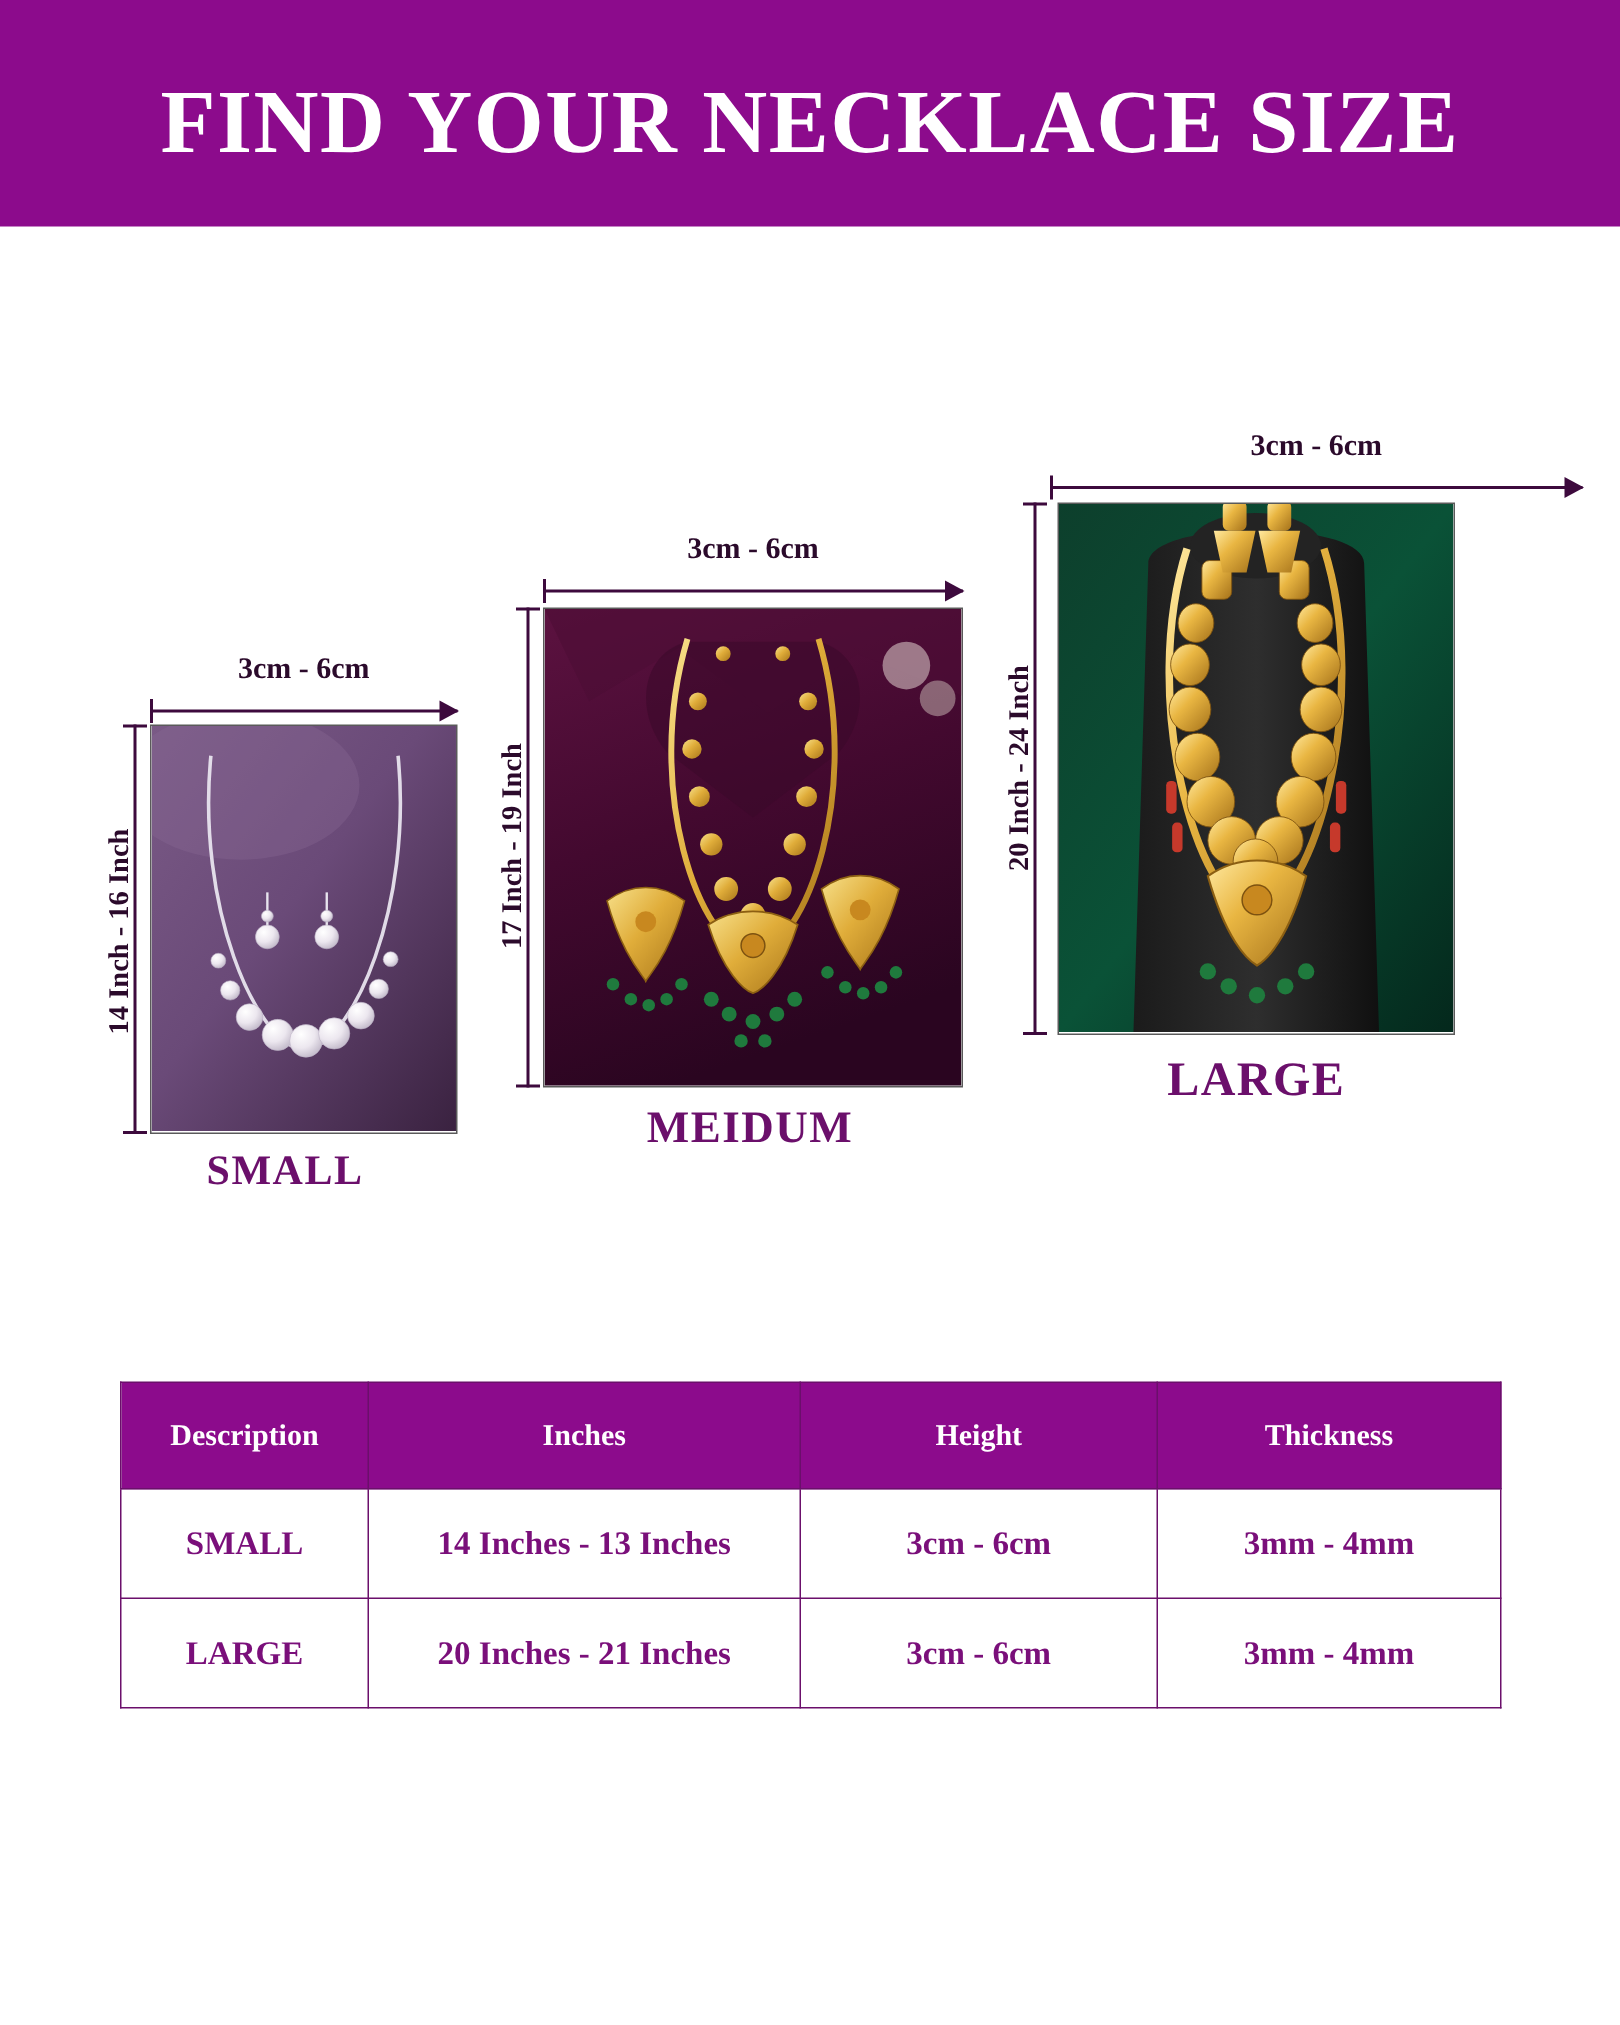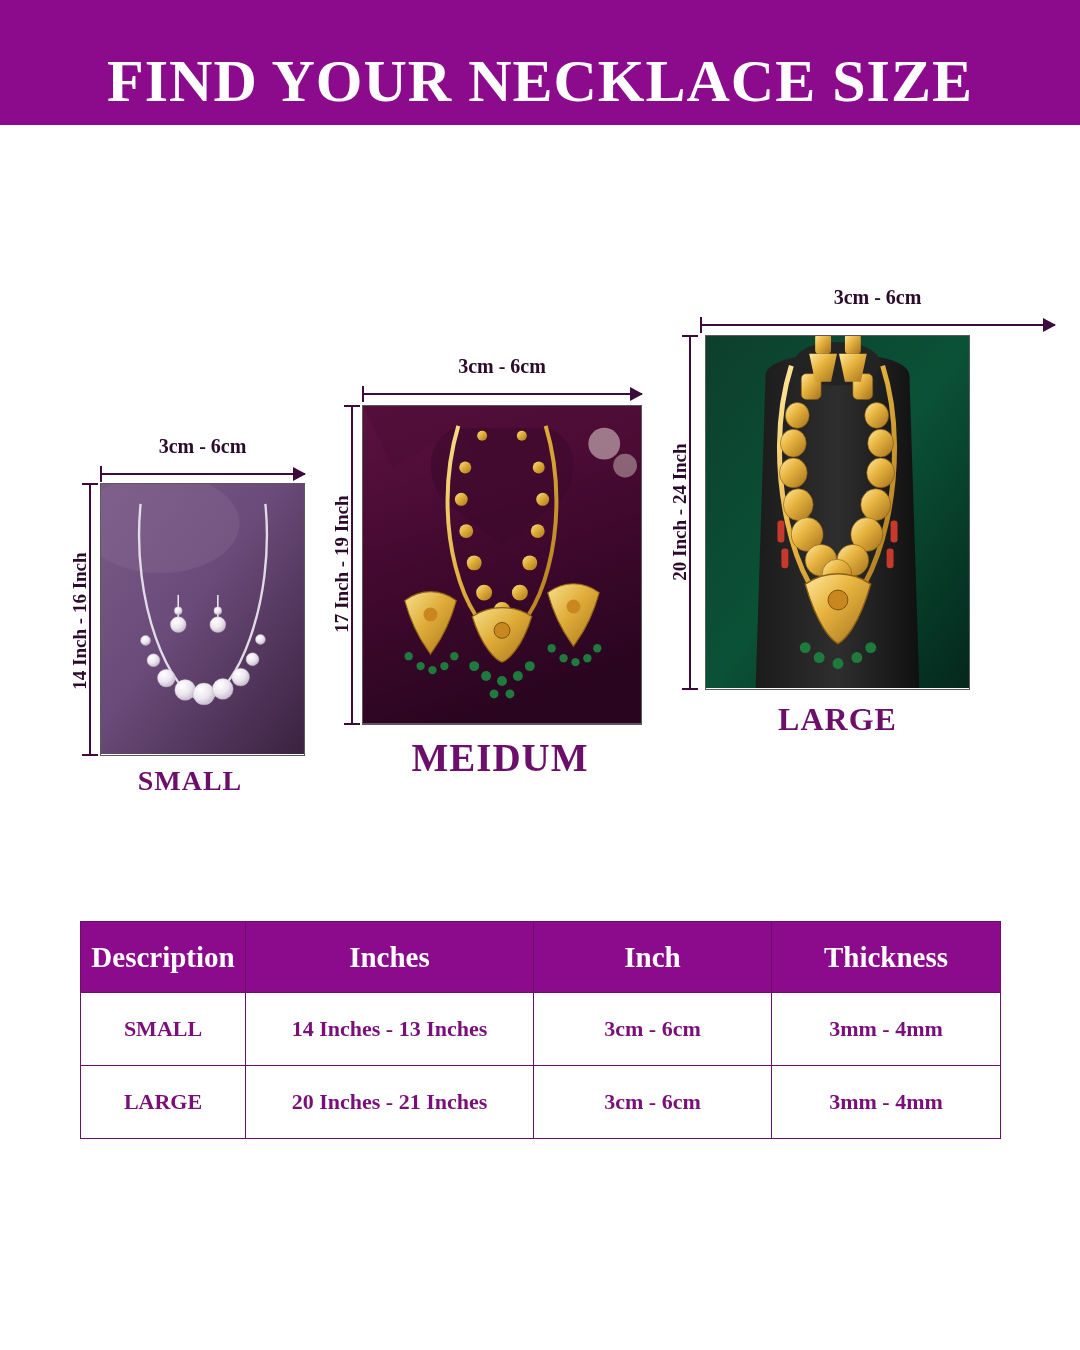--- a/index.html
+++ b/index.html
@@ -14,21 +14,21 @@
     font-family: "Liberation Serif", serif;
     overflow: hidden;
   }
 
   
   .banner {
     position: absolute;
     left: 0;
     top: 0;
     width: 1080px;
-    height: 125px;
+    height: 151px;
     background: #8c0b8c;
     box-sizing: border-box;
   }
   .banner-title {
     position: absolute;
     left: 0;
     top: 0;
     width: 1080px;
     height: 163px;
     display: flex;
@@ -160,21 +160,21 @@
   }
   table.size-table th, table.size-table td {
     border: 1px solid #6b0f6b;
     text-align: center;
     font-family: "Liberation Serif", serif;
   }
   table.size-table thead th {
     background: #8c0b8c;
     color: #ffffff;
     font-weight: bold;
-    font-size: 29px;
+    font-size: 20px;
     height: 68px;
   }
   table.size-table tbody td {
     background: #ffffff;
     color: #7a0f7a;
     font-weight: bold;
     font-size: 22px;
     height: 70px;
   }
   .col-desc { width: 165px; }
@@ -334,21 +334,21 @@
             <circle cx="190" cy="244" r="4.2"></circle>
               <circle cx="202" cy="254" r="4.2"></circle>
             <circle cx="214" cy="258" r="4.2"></circle>
               <circle cx="226" cy="254" r="4.2"></circle>
             <circle cx="236" cy="244" r="4.2"></circle>
           </g>
         </g>
       </svg>
     </div>
 
-    <div class="card-caption" style="left:0; top:372px; font-size:39px;">MEIDUM</div>
+    <div class="card-caption" style="left:0; top:372px; font-size:30px;">MEIDUM</div>
   </div>
 
   <div class="card" style="left:650px; top:130px; width:400px; height:500px;">
 
     <div class="h-arrow" style="left:50px; top:22px; width:355px;">
       <div class="line"></div>
         <div class="cap-l"></div>
         <div class="head"></div>
     </div>
     <div class="h-label" style="left:50px; top:-7px; width:355px;">3cm - 6cm</div>
@@ -434,21 +434,21 @@
     <colgroup>
       <col class="col-desc">
         <col class="col-h">
         <col class="col-w">
         <col class="col-t">
     </colgroup>
     <thead>
       <tr>
         <th>Description</th>
         <th>Inches</th>
-        <th>Inch</th>
+        <th>Height</th>
         <th>Thickness</th>
       </tr>
     </thead>
     <tbody>
       <tr>
         <td>SMALL</td>
         <td>14 Inches - 13 Inches</td>
         <td>3cm - 6cm</td>
         <td>3mm - 4mm</td>
       </tr>

